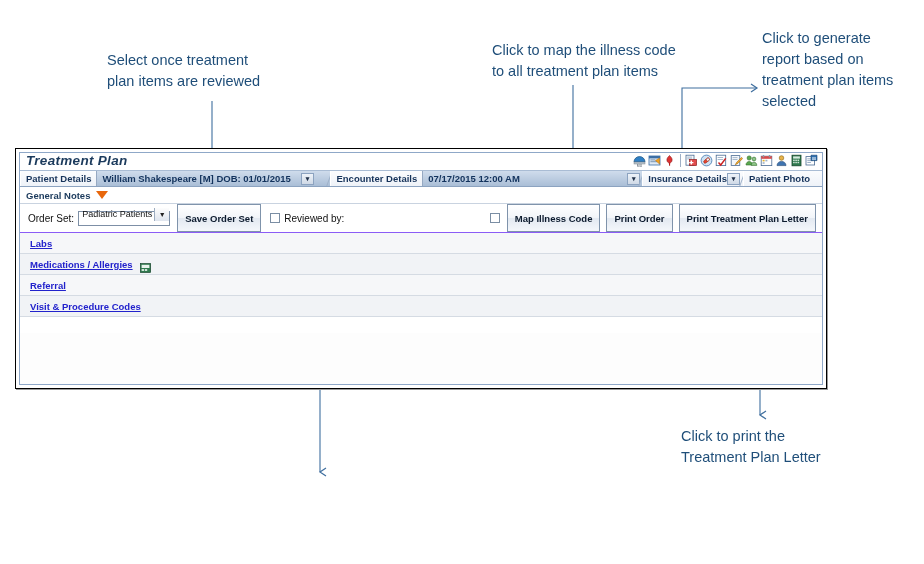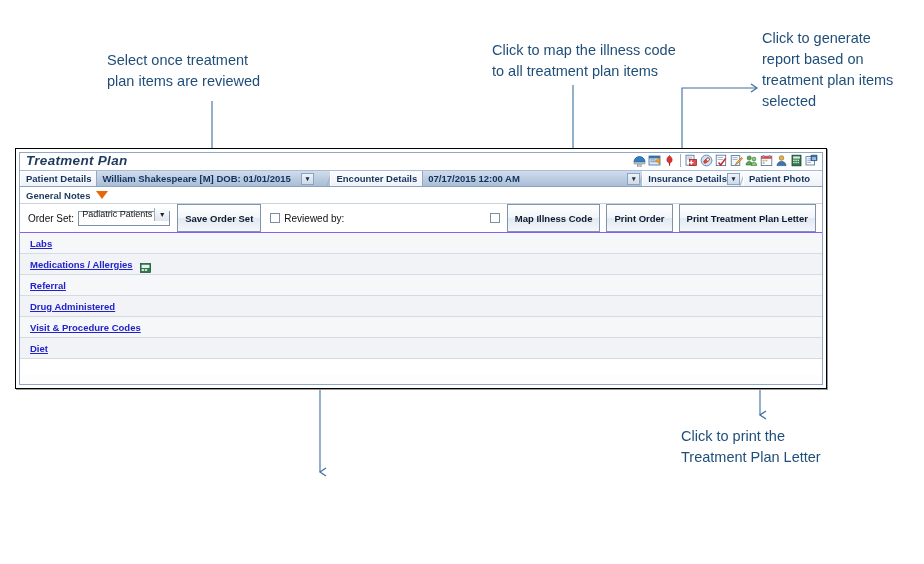--- a/index.html
+++ b/index.html
@@ -358,27 +358,21 @@
               <rect x="1.6" y="1.8" width="7.8" height="3.2" fill="#e8f3ec"></rect>
               <rect x="1.6" y="6" width="2.4" height="2" fill="#cfe2d6"></rect>
               <rect x="4.8" y="6" width="2.4" height="2" fill="#cfe2d6"></rect>
             </svg>
           </span>
         </div>
         <div class="srow">
           <span class="slink">Referral</span>
         </div>
         <div class="srow">
-          <span class="slink">Drug Administered</span>
-        </div>
-        <div class="srow">
           <span class="slink">Visit &amp; Procedure Codes</span>
-        </div>
-        <div class="srow">
-          <span class="slink">Diet</span>
         </div>
         <div class="blank-row"></div>
       </div>
 
     </div>
   </div>
 
 </div>
 
 </body></html>

